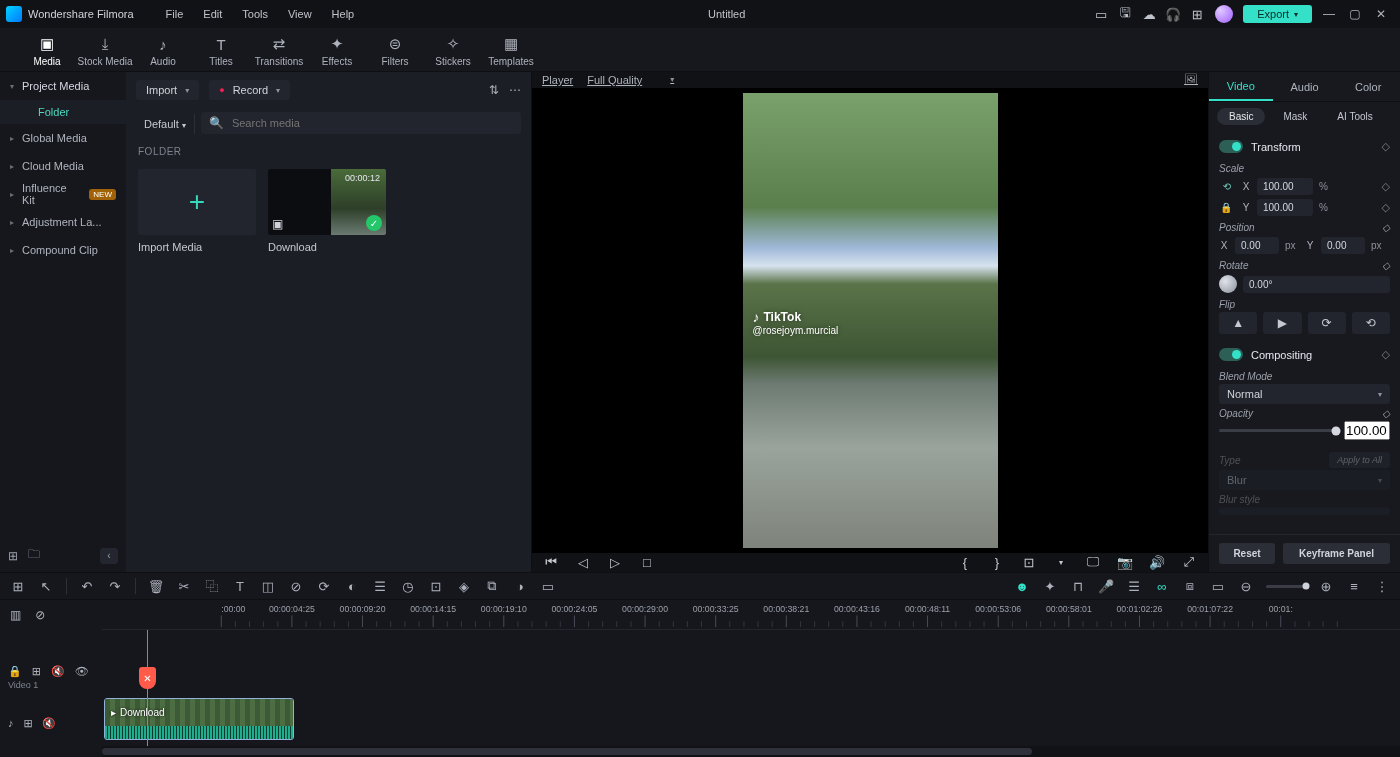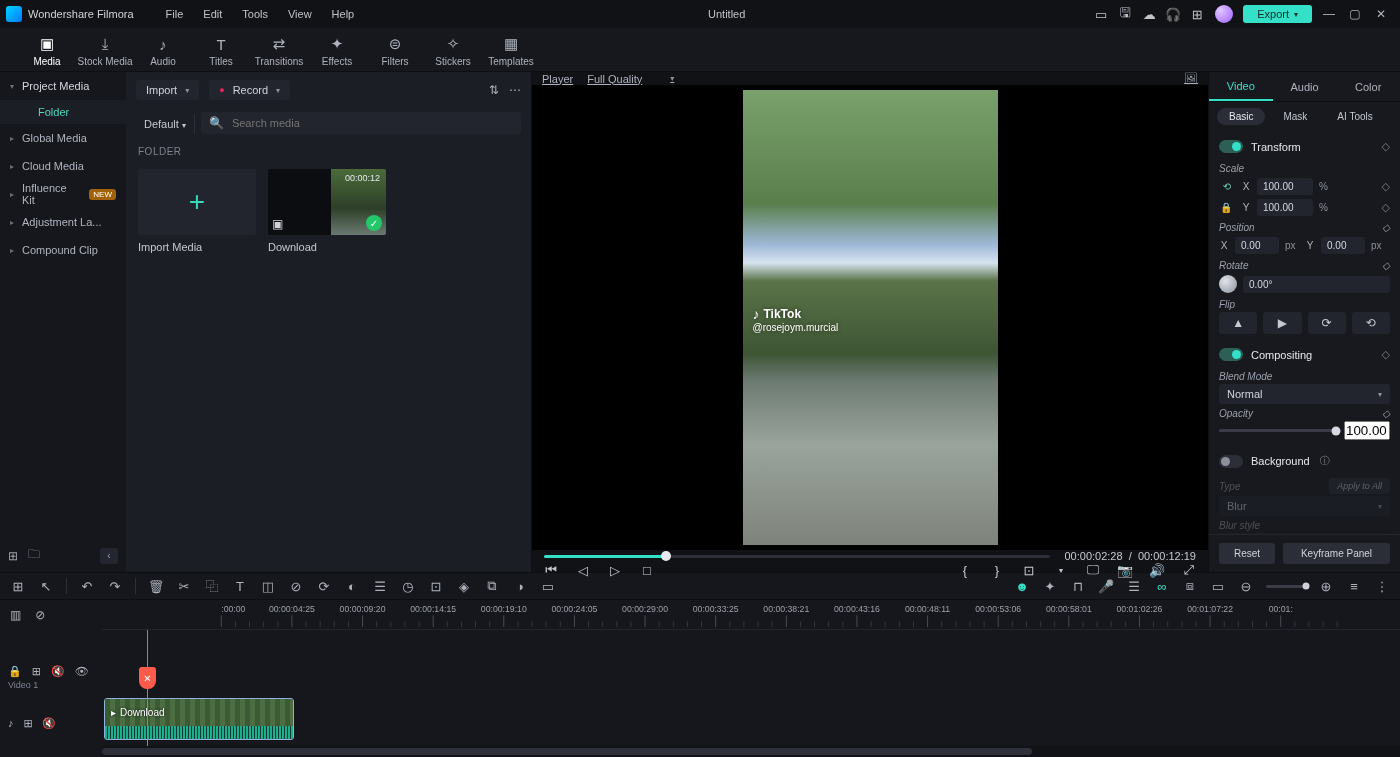--- a/index.html
+++ b/index.html
@@ -107,21 +107,21 @@
 .flip-row { display:flex; gap:6px; }
 .flip-btn { flex:1; height:22px; background:#22252d; border-radius:3px; display:flex; align-items:center; justify-content:center; color:#c5c8d0; font-size:12px; cursor:pointer;}
 .select { background:#22252d; border-radius:3px; padding:4px 8px; font-size:11px; color:#d0d3da; display:flex; align-items:center; cursor:pointer;}
 .select .chev { margin-left:auto; font-size:8px; color:#8d919b;}
 .slider-row { display:flex; align-items:center; gap:8px;}
 .slider { flex:1; height:3px; background:#3a3d46; border-radius:2px; position:relative;}
 .slider .handle { position:absolute; right:0; top:50%; width:9px; height:9px; background:#d5d8e0; border-radius:50%; transform:translate(50%,-50%);}
 .disabled { opacity:.4; }
 .apply-all { font-size:9px; background:#2b2e37; padding:3px 8px; border-radius:3px; cursor:pointer; color:#c5c8d0;}
 .insp-foot { display:flex; gap:8px; padding:8px 10px; border-top:1px solid #23262e;}
-.foot-btn { flex:1; background:#2b2e37; border-radius:3px; padding:5px 0; text-align:center; font-size:10px; color:#d0d3da; cursor:pointer;}
+.foot-btn { flex:1; background:#2b2e37; border-radius:3px; padding:5px 0; text-align:center; font-size:10px; color:#d0d3da; cursor:pointer;font-weight:bold;}
 .foot-btn.reset { flex:0 0 56px;}
 
 
 .tool-strip { height:28px; background:#15171d; border-top:1px solid #0d0f13; border-bottom:1px solid #0d0f13; display:flex; align-items:center; padding:0 10px; gap:12px;}
 .ts-ic { color:#aeb2bc; font-size:13px; cursor:pointer; width:16px; text-align:center;}
 .ts-ic.hl { color:#34e0c7; }
 .ts-sep { width:1px; height:16px; background:#2c2f38; }
 .ts-spacer { flex:1; }
 .zoom-slider { width:40px; height:3px; background:#3a3d46; border-radius:2px; position:relative;}
 .zoom-slider .dot { position:absolute; right:0; top:50%; width:7px; height:7px; background:#cfd2d9; border-radius:50%; transform:translate(50%,-50%);}
@@ -310,27 +310,20 @@
     </div>
     <div class="player-canvas">
       <div class="vid">
         <div class="tiktok">
             <span class="note">♪</span>
             <span>TikTok</span>
           </div>
         <div class="handle">@rosejoym.murcial</div>
       </div>
     </div>
-    <div class="player-scrub">
-      <div class="scrub-track">
-          <div class="scrub-fill"></div>
-          <div class="scrub-handle"></div>
-        </div>
-      <div class="player-time"><span>00:00:02:28</span> &nbsp;/&nbsp; <span>00:00:12:19</span></div>
-    </div>
     <div class="player-ctrls">
       <span class="pc-btn">⏮</span>
       <span class="pc-btn">◁</span>
       <span class="pc-btn">▷</span>
       <span class="pc-btn">□</span>
       <div class="spacer"></div>
       <span class="pc-btn">{</span>
       <span class="pc-btn">}</span>
       <span class="pc-btn">⊡</span>
       <span class="pc-btn" style="font-size:8px">▾</span>
@@ -422,27 +415,20 @@
           <span class="kf2" style="margin-left:auto">◇</span>
         </div>
       <div class="slider-row">
           <div class="slider">
             <div class="handle"></div>
           </div>
           <input class="num" style="width: 46px;" value="100.00">
         </div>
       <div style="height:8px"></div>
 
-      <div class="sect-hdr">
-          <div class="toggle off">
-            <div class="knob"></div>
-          </div>
-          <span>Background</span>
-          <span style="color:#7f838e;font-size:10px;cursor:pointer;margin-left:2px">ⓘ</span>
-        </div>
       <div class="disabled">
         <div class="field-label" style="display:flex;align-items:center;">
             <span>Type</span>
             <span class="apply-all" style="margin-left:auto">Apply to All</span>
           </div>
         <div class="select">
             <span>Blur</span>
             <span class="chev">▾</span>
           </div>
         <div class="field-label">Blur style</div>

